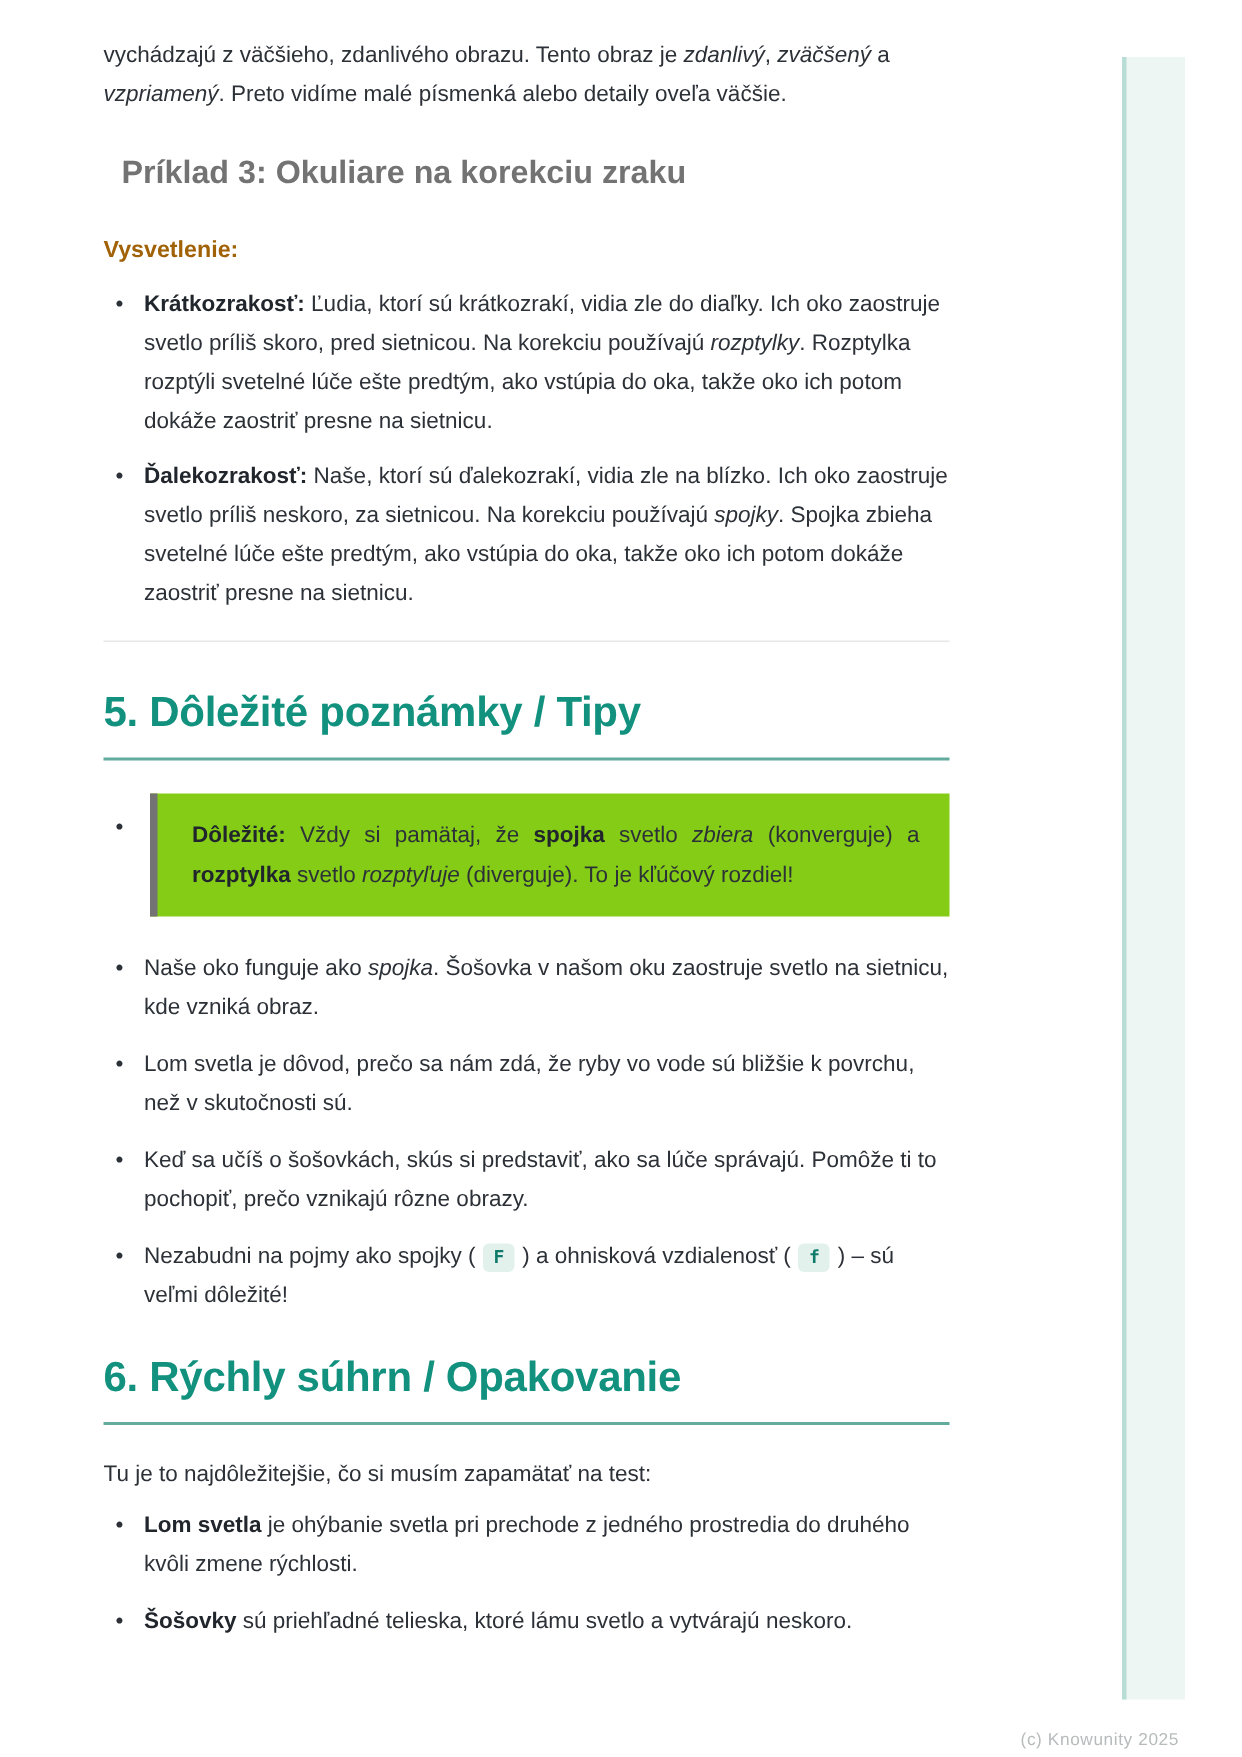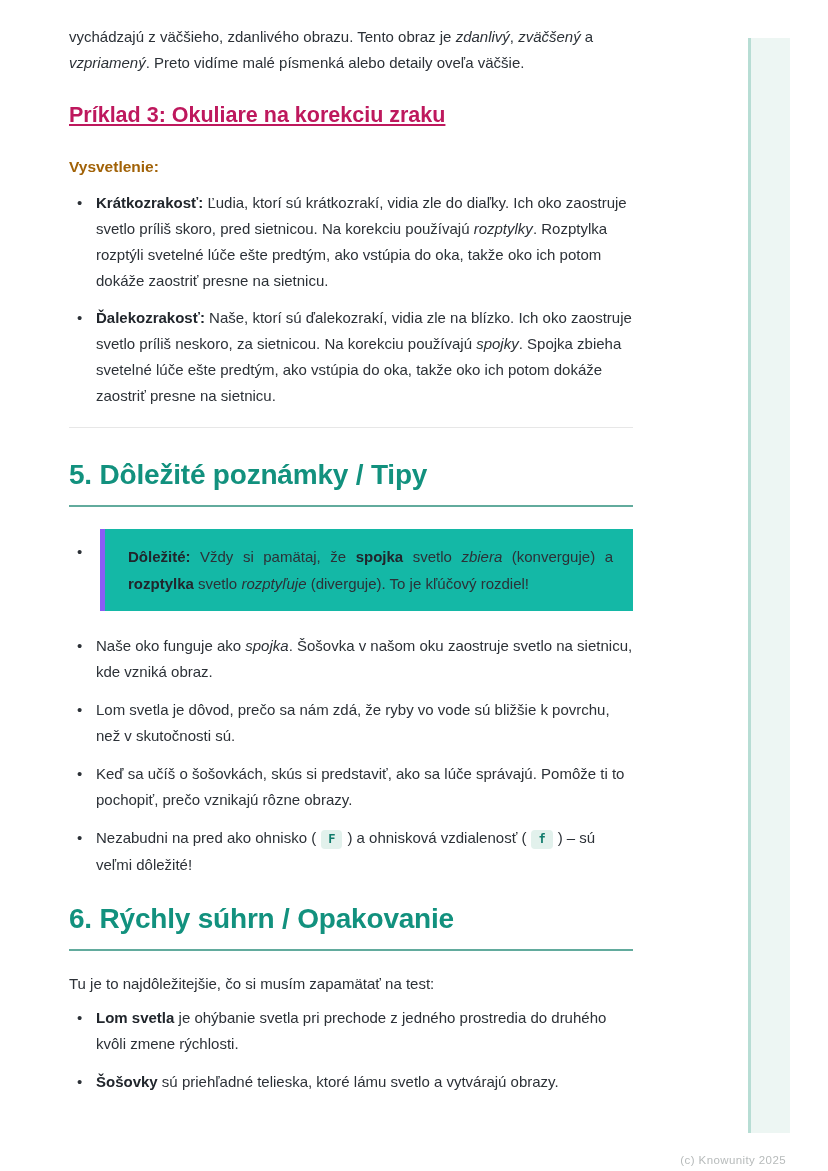--- a/index.html
+++ b/index.html
@@ -41,23 +41,22 @@
   }
   em { font-style: italic; }
   strong { font-weight: 700; color: #21262c; }
 
   .intro { margin: 0; }
 
   h2.sub-heading {
     font-size: 21.5px;
     line-height: 30px;
     font-weight: 700;
-    color: #be185d;
-    margin: 24px 0 0 0;
-    text-decoration: underline;
+    color: #737373;
+    margin: 24px 0 0 12px;
   }
   .bold-label {
     font-size: 15.5px;
     font-weight: 700;
     color: #a16207;
     margin-top: 24px;
   }
   ul.bullet-list {
     list-style: none;
     margin: 10px 0 0 0;
@@ -101,22 +100,22 @@
   }
   ul.callout-list > li::before {
     content: "\2022";
     position: absolute;
     left: -19px;
     top: 10px;
     color: #2c3137;
   }
   .callout {
     margin-left: 4px;
-    background: #14b8a6;
-    border-left: 5px solid #8b5cf6;
+    background: #84cc16;
+    border-left: 5px solid #737373;
     padding: 14px 20px 14px 23px;
     text-align: justify;
     font-size: 15px;
     line-height: 27px;
   }
   ul.tips-list { margin-top: 22px; }
   ul.tips-list > li { margin-bottom: 12px; }
 
   .code-chip {
     font-family: "DejaVu Sans Mono", monospace;
@@ -172,29 +171,29 @@
     <ul class="callout-list">
       <li>
         <div class="callout"><strong>Dôležité:</strong><span> Vždy si pamätaj, že </span><strong>spojka</strong><span> svetlo </span><em>zbiera</em><span> (konverguje) a </span><strong>rozptylka</strong><span> svetlo </span><em>rozptyľuje</em><span> (diverguje). To je kľúčový rozdiel!</span></div>
       </li>
     </ul>
 
     <ul class="bullet-list tips-list">
       <li><span>Naše oko funguje ako </span><em>spojka</em><span>. Šošovka v našom oku zaostruje svetlo na sietnicu, kde vzniká obraz.</span></li>
       <li><span>Lom svetla je dôvod, prečo sa nám zdá, že ryby vo vode sú bližšie k povrchu, než v skutočnosti sú.</span></li>
       <li><span>Keď sa učíš o šošovkách, skús si predstaviť, ako sa lúče správajú. Pomôže ti to pochopiť, prečo vznikajú rôzne obrazy.</span></li>
-      <li><span>Nezabudni na pred ako ohnisko (</span><span class="code-chip">F</span><span>) a ohnisková vzdialenosť (</span><span class="code-chip">f</span><span>) – sú veľmi dôležité!</span></li>
+      <li><span>Nezabudni na pojmy ako spojky (</span><span class="code-chip">F</span><span>) a ohnisková vzdialenosť (</span><span class="code-chip">f</span><span>) – sú veľmi dôležité!</span></li>
     </ul>
 
     <h1 class="main-heading second">6. Rýchly súhrn / Opakovanie</h1>
 
     <p class="lead">Tu je to najdôležitejšie, čo si musím zapamätať na test:</p>
 
     <ul class="bullet-list summary-list">
       <li><strong>Lom svetla</strong><span> je ohýbanie svetla pri prechode z jedného prostredia do druhého kvôli zmene rýchlosti.</span></li>
-      <li><strong>Šošovky</strong><span> sú priehľadné telieska, ktoré lámu svetlo a vytvárajú obrazy.</span></li>
+      <li><strong>Šošovky</strong><span> sú priehľadné telieska, ktoré lámu svetlo a vytvárajú neskoro.</span></li>
     </ul>
 
   </div>
 
   <div class="footer-credit">(c) Knowunity 2025</div>
 
 </div>
 
 </body></html>

